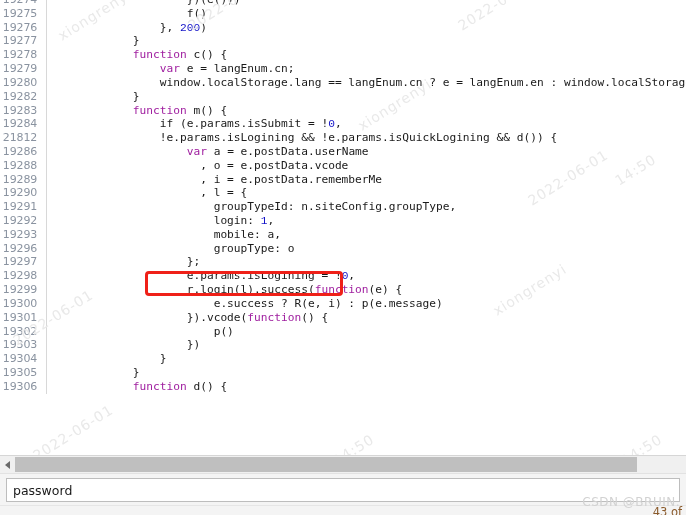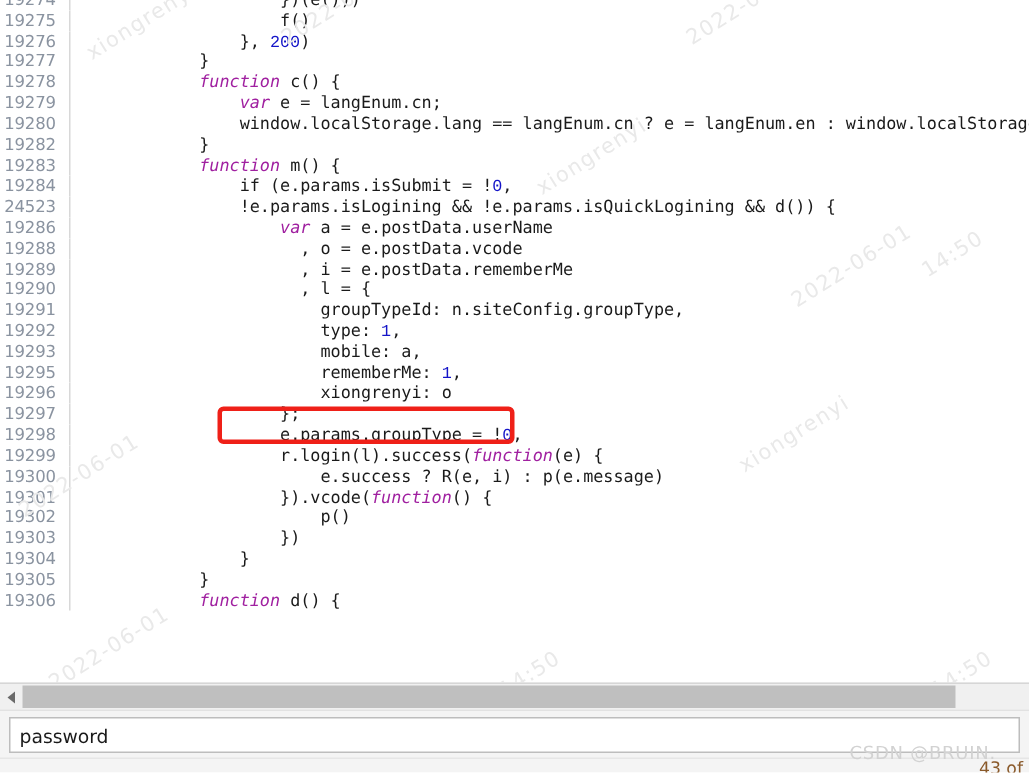--- a/index.html
+++ b/index.html
@@ -51,21 +51,21 @@
     border-right: 1px solid #d8d8d8;
     background: #ffffff;
     user-select: none;
   }
   .ltxt {
     flex: 1 1 auto;
     padding-left: 5px;
     color: #1a1a1a;
     overflow: hidden;
   }
-  .kw   { color: #a020a0; font-style: italic; }
+  .kw   { color: #a020a0; }
   .num  { color: #1414c8; font-family: Liberation Mono, monospace; }
   .hl   { background: #ffff00; color: #1a1a1a; }
 
   
   #redbox {
     position: absolute;
     left: 145px;
     top: 271px;
     width: 198px;
     height: 25px;
@@ -163,21 +163,21 @@
     font-size: 14px;
     letter-spacing: 1px;
     transform: rotate(-32deg);
     transform-origin: left top;
     white-space: nowrap;
     pointer-events: none;
     user-select: none;
   }
   #csdn-wm {
     position: absolute;
-    right: 22px;
+    right: 6px;
     bottom: 6px;
     color: #d2d2d2;
     font-family: "DejaVu Sans", sans-serif;
     font-size: 12px;
     letter-spacing: 0.5px;
     white-space: nowrap;
     pointer-events: none;
     user-select: none;
   }
 </style>
@@ -189,32 +189,31 @@
       <div class="code-line"><div class="ln">19274</div><div class="ltxt"><span>                    })(e()))</span></div></div>
       <div class="code-line"><div class="ln">19275</div><div class="ltxt"><span>                    f()</span></div></div>
       <div class="code-line"><div class="ln">19276</div><div class="ltxt"><span>                }, </span><span class="num">200</span><span>)</span></div></div>
       <div class="code-line"><div class="ln">19277</div><div class="ltxt"><span>            }</span></div></div>
       <div class="code-line"><div class="ln">19278</div><div class="ltxt"><span>            </span><span class="kw">function</span><span> c() {</span></div></div>
       <div class="code-line"><div class="ln">19279</div><div class="ltxt"><span>                </span><span class="kw">var</span><span> e = langEnum.cn;</span></div></div>
       <div class="code-line"><div class="ln">19280</div><div class="ltxt"><span>                window.localStorage.lang == langEnum.cn ? e = langEnum.en : window.localStorage.lang == l</span></div></div>
       <div class="code-line"><div class="ln">19282</div><div class="ltxt"><span>            }</span></div></div>
       <div class="code-line"><div class="ln">19283</div><div class="ltxt"><span>            </span><span class="kw">function</span><span> m() {</span></div></div>
       <div class="code-line"><div class="ln">19284</div><div class="ltxt"><span>                if (e.params.isSubmit = !</span><span class="num">0</span><span>,</span></div></div>
-      <div class="code-line"><div class="ln">24523</div><div class="ltxt"><span>                !e.params.isLogining &amp;&amp; !e.params.isQuickLogining &amp;&amp; d()) {</span></div></div>
+      <div class="code-line"><div class="ln">21812</div><div class="ltxt"><span>                !e.params.isLogining &amp;&amp; !e.params.isQuickLogining &amp;&amp; d()) {</span></div></div>
       <div class="code-line"><div class="ln">19286</div><div class="ltxt"><span>                    </span><span class="kw">var</span><span> a = e.postData.userName</span></div></div>
       <div class="code-line"><div class="ln">19288</div><div class="ltxt"><span>                      , o = e.postData.vcode</span></div></div>
       <div class="code-line"><div class="ln">19289</div><div class="ltxt"><span>                      , i = e.postData.rememberMe</span></div></div>
       <div class="code-line"><div class="ln">19290</div><div class="ltxt"><span>                      , l = {</span></div></div>
       <div class="code-line"><div class="ln">19291</div><div class="ltxt"><span>                        groupTypeId: n.siteConfig.groupType,</span></div></div>
-      <div class="code-line"><div class="ln">19292</div><div class="ltxt"><span>                        type: </span><span class="num">1</span><span>,</span></div></div>
+      <div class="code-line"><div class="ln">19292</div><div class="ltxt"><span>                        login: </span><span class="num">1</span><span>,</span></div></div>
       <div class="code-line"><div class="ln">19293</div><div class="ltxt"><span>                        mobile: a,</span></div></div>
-      <div class="code-line"><div class="ln">19295</div><div class="ltxt"><span>                        rememberMe: </span><span class="num">1</span><span>,</span></div></div>
-      <div class="code-line"><div class="ln">19296</div><div class="ltxt"><span>                        xiongrenyi: o</span></div></div>
+      <div class="code-line"><div class="ln">19296</div><div class="ltxt"><span>                        groupType: o</span></div></div>
       <div class="code-line"><div class="ln">19297</div><div class="ltxt"><span>                    };</span></div></div>
-      <div class="code-line"><div class="ln">19298</div><div class="ltxt"><span>                    e.params.groupType = !</span><span class="num">0</span><span>,</span></div></div>
+      <div class="code-line"><div class="ln">19298</div><div class="ltxt"><span>                    e.params.isLogining = !</span><span class="num">0</span><span>,</span></div></div>
       <div class="code-line"><div class="ln">19299</div><div class="ltxt"><span>                    r.login(l).success(</span><span class="kw">function</span><span>(e) {</span></div></div>
       <div class="code-line"><div class="ln">19300</div><div class="ltxt"><span>                        e.success ? R(e, i) : p(e.message)</span></div></div>
       <div class="code-line"><div class="ln">19301</div><div class="ltxt"><span>                    }).vcode(</span><span class="kw">function</span><span>() {</span></div></div>
       <div class="code-line"><div class="ln">19302</div><div class="ltxt"><span>                        p()</span></div></div>
       <div class="code-line"><div class="ln">19303</div><div class="ltxt"><span>                    })</span></div></div>
       <div class="code-line"><div class="ln">19304</div><div class="ltxt"><span>                }</span></div></div>
       <div class="code-line"><div class="ln">19305</div><div class="ltxt"><span>            }</span></div></div>
       <div class="code-line"><div class="ln">19306</div><div class="ltxt"><span>            </span><span class="kw">function</span><span> d() {</span></div></div>
     </div>
 

